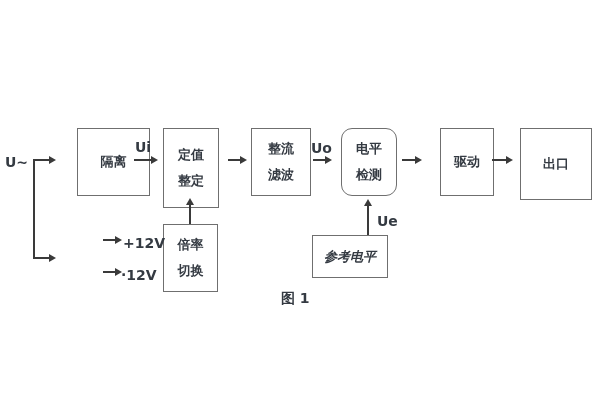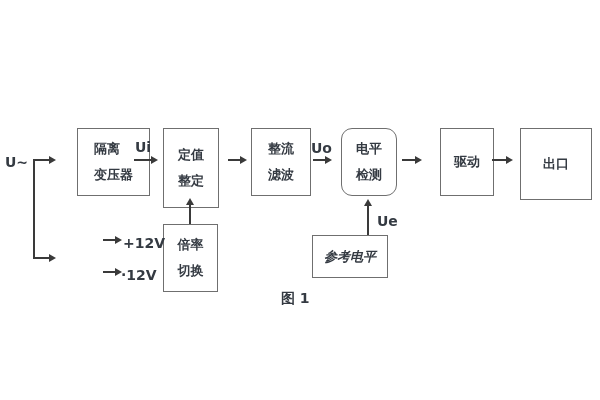--- a/index.html
+++ b/index.html
@@ -78,21 +78,20 @@
   }
 </style>
 </head>
 <body>
 
 <div class="canvas">
 
   <div class="block" style="left:57px; top:128px; width:73px; height:68px;margin-left:20px;">
     <div class="txt">
       <span>隔离</span>
-      <span>变压器</span>
     </div>
   </div>
 
   <div class="block" style="left:163px; top:128px; width:56px; height:80px;">
     <div class="txt">
       <span>定值</span>
       <span>整定</span>
     </div>
   </div>
 

